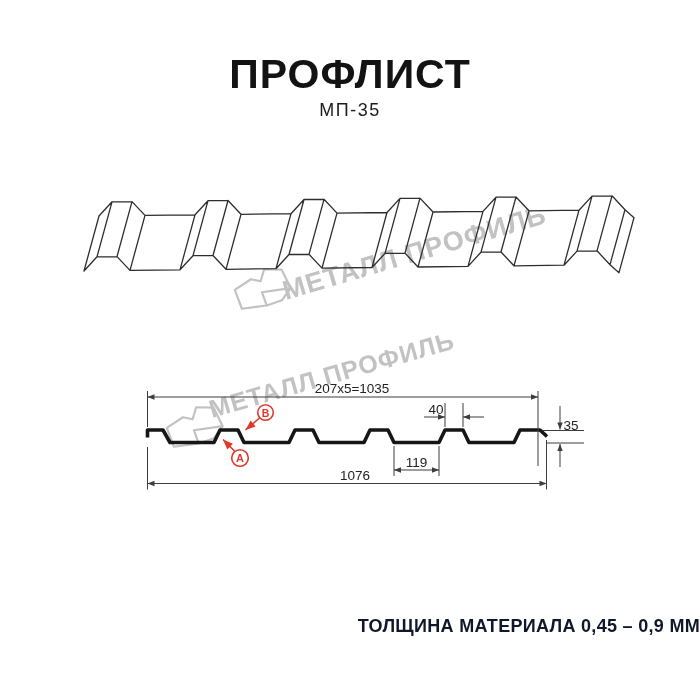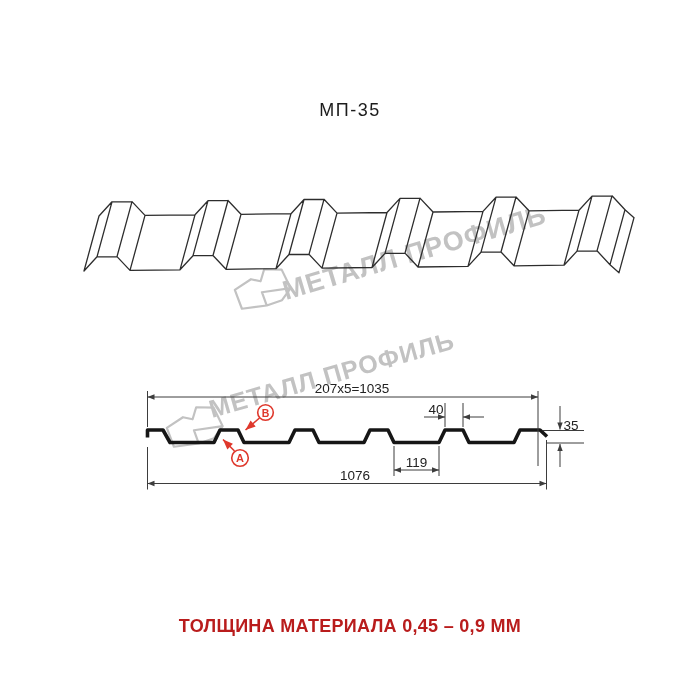--- a/index.html
+++ b/index.html
@@ -2,35 +2,36 @@
 <html><head>
 <meta charset="utf-8">
 <style>
   html,body{margin:0;padding:0;background:#fff;}
   .stage{position:relative;width:700px;height:700px;background:#fff;overflow:hidden;
          font-family:"Liberation Sans",sans-serif;}
   .title{position:absolute;top:52px;left:0;right:0;text-align:center;
          font-size:41px;line-height:44px;font-weight:800;letter-spacing:1px;color:#131313;}
   .subtitle{position:absolute;top:100px;left:0;right:0;text-align:center;
          font-size:18px;font-weight:400;letter-spacing:1.5px;color:#1c1c1c;}
-  .footer-note{position:absolute;top:616px;left:0;right:0;text-align:center;
-         font-size:18px;font-weight:700;letter-spacing:0.3px;color:#b91c1c;}
+  .footer-note{position:absolute;top:616px;left:0;right:0;text-align:right;
+         font-size:18px;font-weight:700;letter-spacing:0.3px;color:#0f172a;}
   svg{position:absolute;left:0;top:0;}
   .dim-line{stroke:#3d3d3d;stroke-width:1;fill:none;}
   .dim-text{font-family:"Liberation Sans",sans-serif;font-size:13.5px;fill:#222;}
   .wm-text{font-family:"Liberation Sans",sans-serif;font-weight:700;fill:#c2c2c2;}
   .wm-logo{stroke:#c2c2c2;stroke-width:2.2;fill:none;stroke-linejoin:round;}
   .red{stroke:#df382c;fill:none;stroke-width:1.6;}
   .red-text{font-family:"Liberation Sans",sans-serif;font-weight:700;fill:#df382c;}
 </style>
 </head>
 <body>
 
 <div class="stage">
 
+  <div class="title">ПРОФЛИСТ</div>
   <div class="subtitle">МП-35</div>
 
   <svg width="700" height="700" viewBox="0 0 700 700">
     <defs>
       <marker id="ab" viewBox="0 0 10 8" refX="9.5" refY="4" markerWidth="8.5" markerHeight="6.2" orient="auto-start-reverse">
           <path d="M0.5,0.5 L9.5,4 L0.5,7.5 Z" fill="#3d3d3d"></path>
         </marker>
       <marker id="ar" viewBox="0 0 10 8" refX="9.5" refY="4" markerWidth="7.5" markerHeight="5.6" orient="auto-start-reverse">
           <path d="M0.5,0.5 L9.5,4 L0.5,7.5 Z" fill="#df382c"></path>
         </marker>

